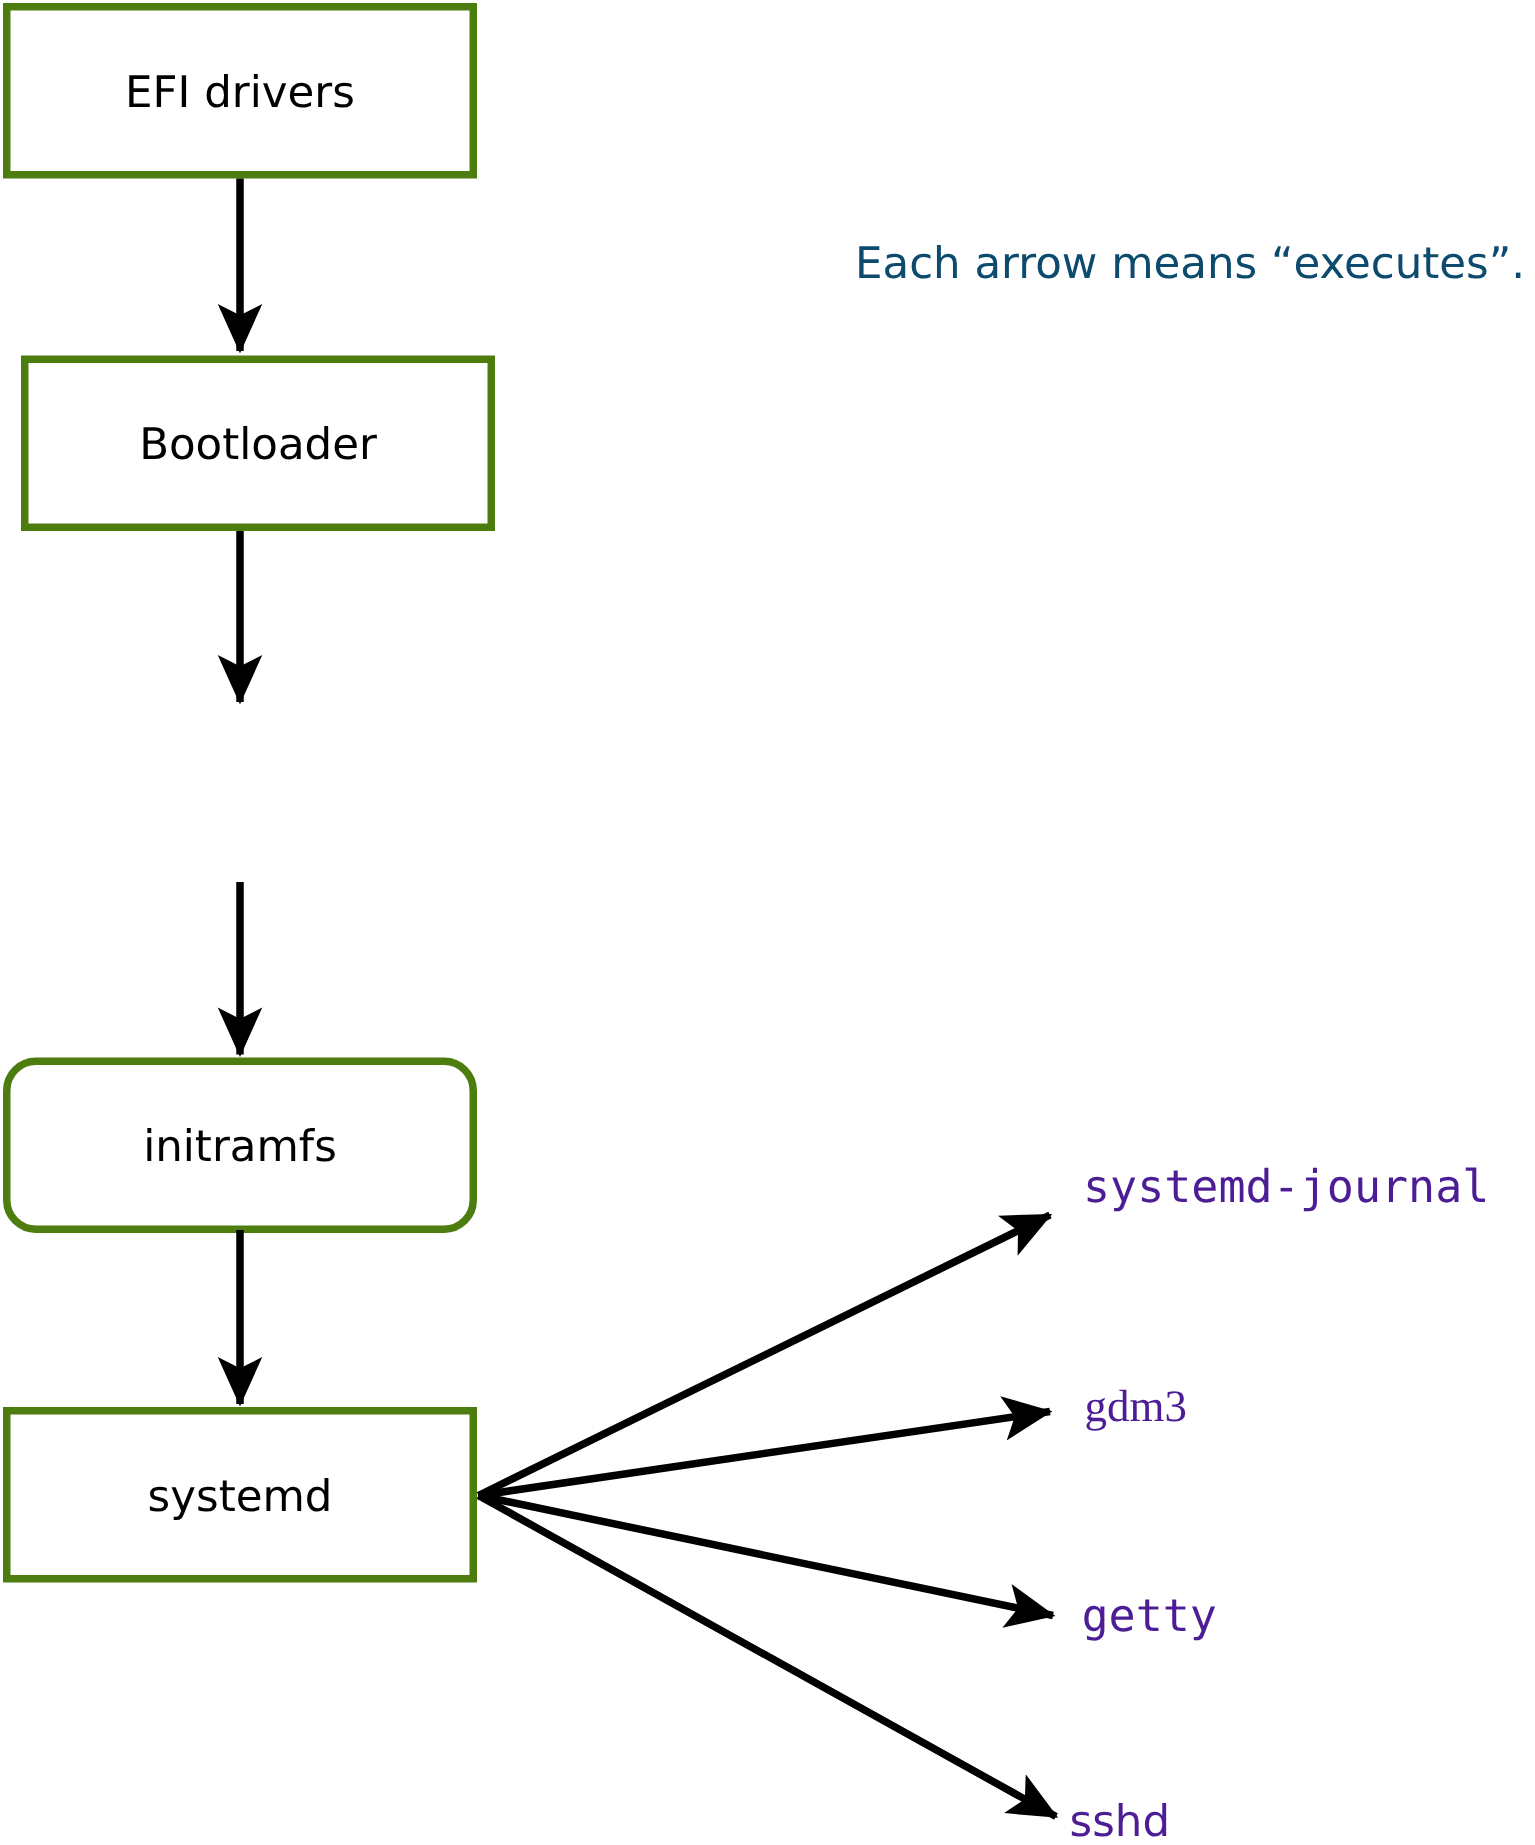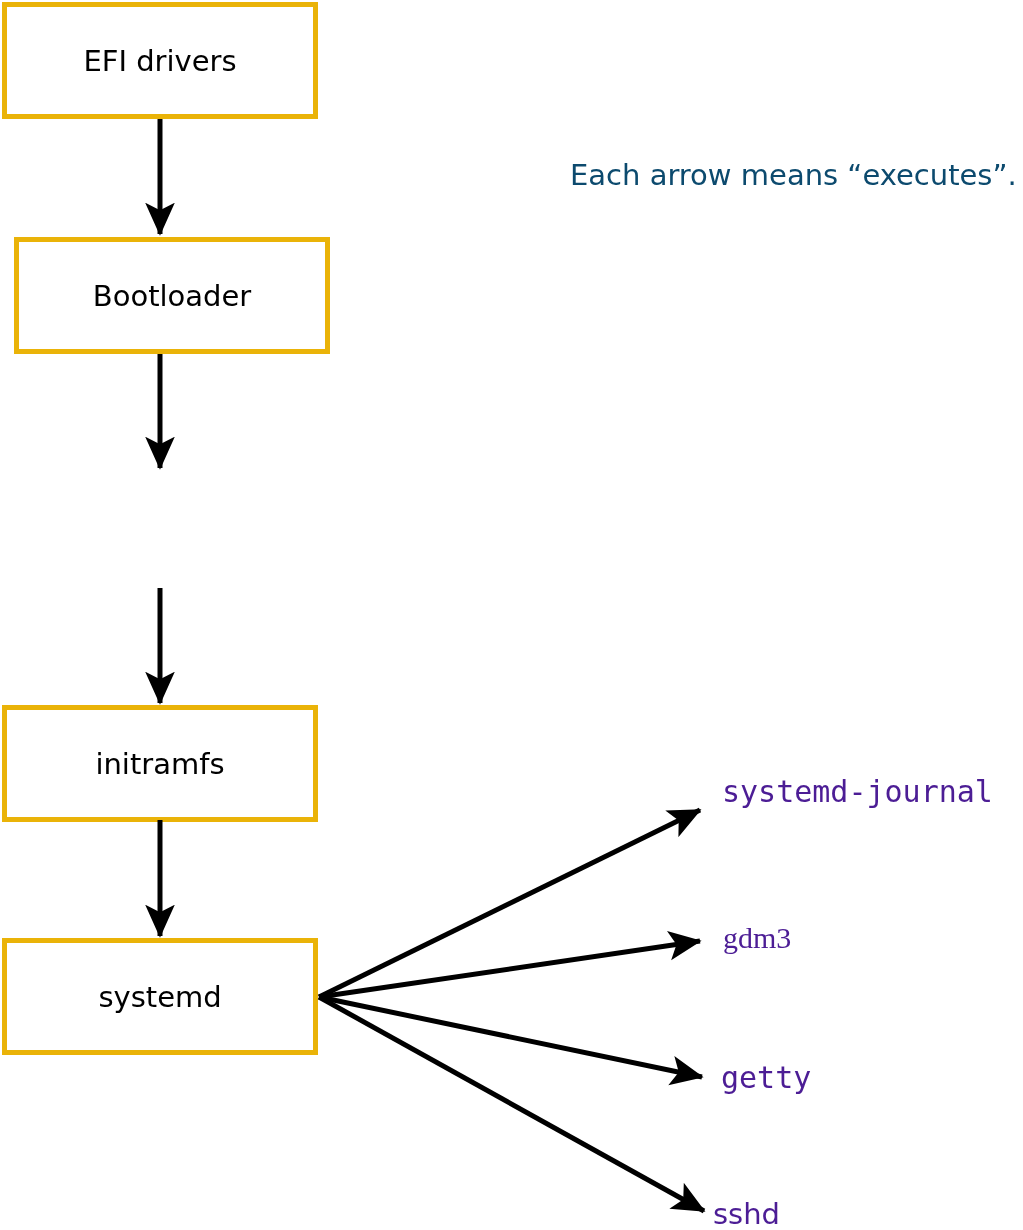--- a/index.html
+++ b/index.html
@@ -14,21 +14,21 @@
     background: #ffffff;
     overflow: hidden;
     font-family: "DejaVu Sans", sans-serif;
     color: #000000;
   }
   .box {
     position: absolute;
     left: 2px;
     width: 306px;
     height: 107px;
-    border: 5px solid #eab308;
+    border: 5px solid #4d7c0f;
     background: #ffffff;
     display: flex;
     align-items: center;
     justify-content: center;
   }
   .box span {
     font-size: 29px;
     color: #000000;
     white-space: nowrap;
   }
@@ -68,21 +68,21 @@
 <body>
 
 <div class="canvas">
 
   <div class="box" style="top: 2px;">
     <span>EFI drivers</span>
   </div>
   <div class="box" style="top: 237px; margin-left: 12px;">
     <span>Bootloader</span>
   </div>
-  <div class="box" style="top: 705px;">
+  <div class="box" style="top: 705px; border-radius: 22px;">
     <span>initramfs</span>
   </div>
   <div class="box" style="top: 938px;">
     <span>systemd</span>
   </div>
 
   <svg class="arrows" width="1023" height="1230" viewBox="0 0 1023 1230" xmlns="http://www.w3.org/2000/svg">
     <defs>
       <marker id="ah" viewBox="0 0 10 9" refX="9.5" refY="4.5" markerWidth="6.6" markerHeight="6.2" orient="auto" markerUnits="strokeWidth">
         <path d="M0,0 L10,4.5 L0,9 L2.3,4.5 Z" fill="#000000"></path>

